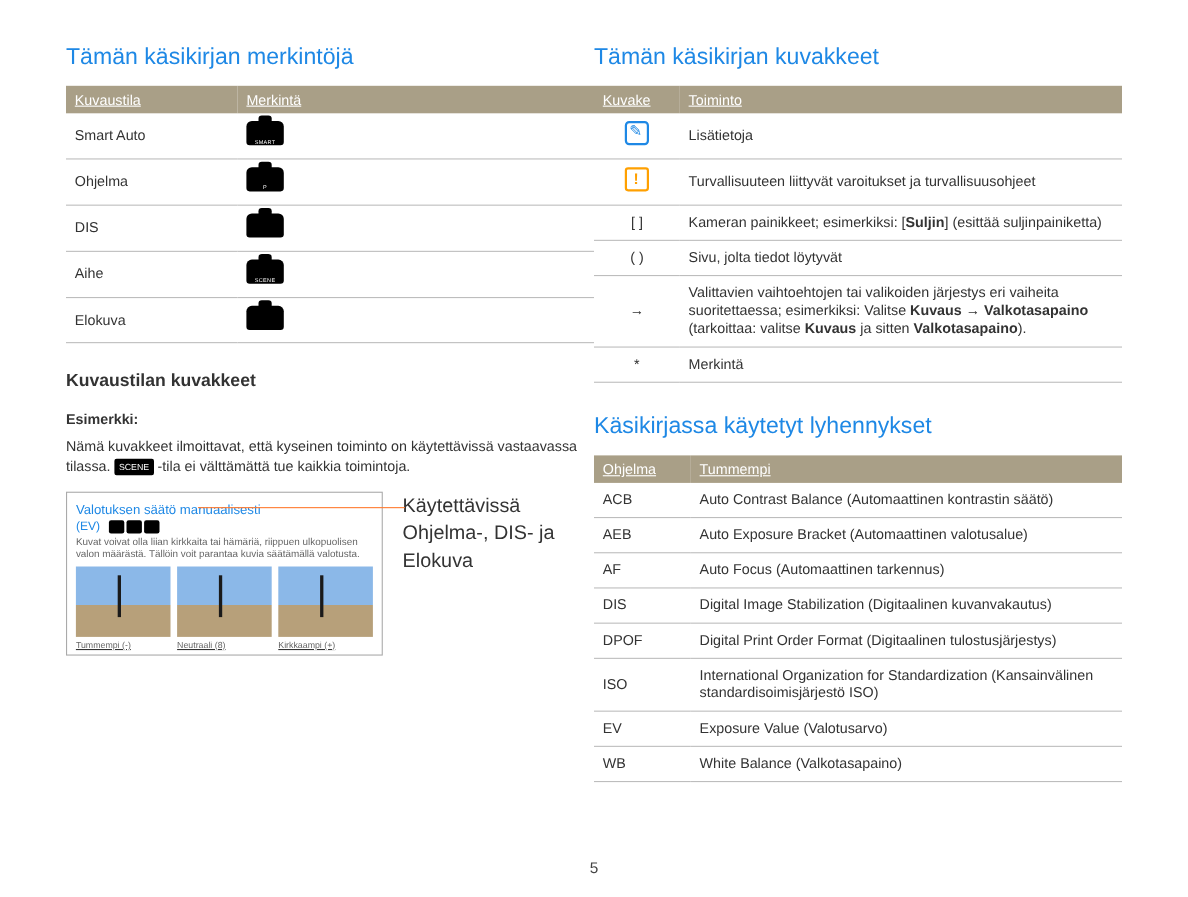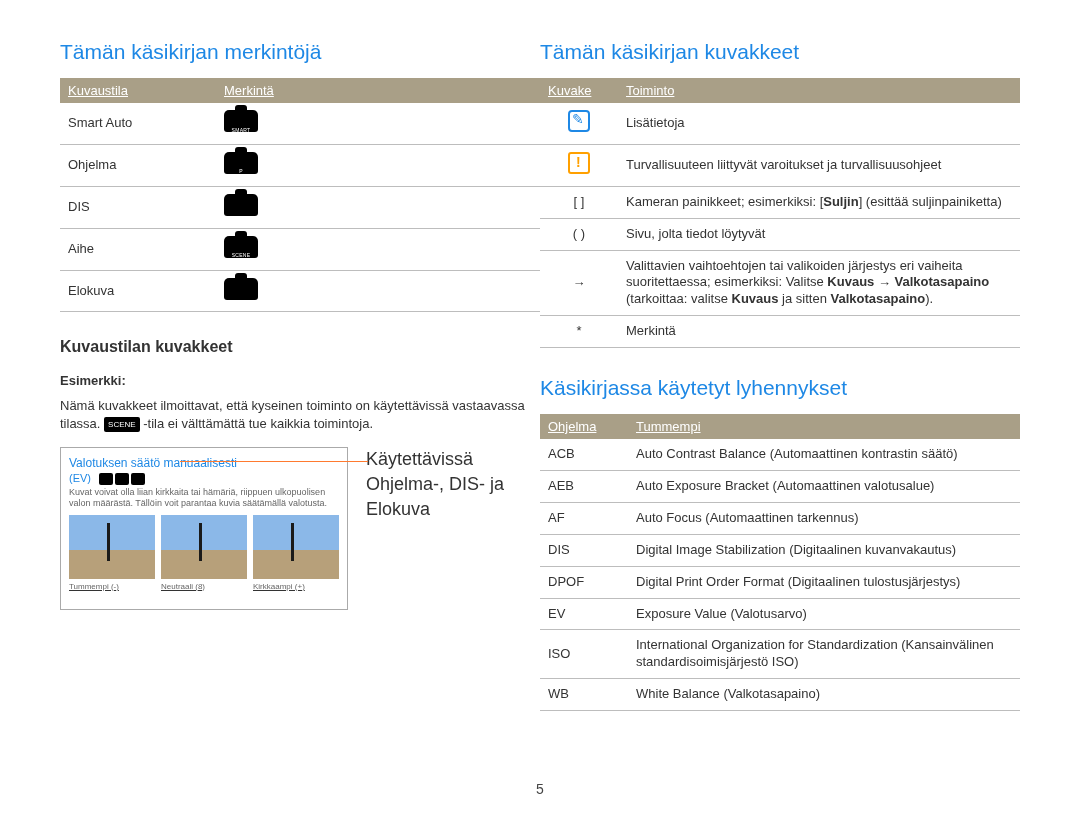--- a/index.html
+++ b/index.html
@@ -11,21 +11,21 @@
   table{width:100%;border-collapse:collapse;}
   th{background:#a99f87;color:#fff;text-align:left;font-weight:400;padding:5px 8px;font-size:13px;text-decoration:underline;}
   td{padding:7px 8px;border-bottom:1px solid #bdbdbd;vertical-align:middle;font-size:13px;line-height:1.3;}
   td.c1{width:78px;}
   td.icon-cell{width:62px;text-align:center;}
   .mode-icon{display:inline-block;width:34px;height:22px;background:#000;border-radius:5px 5px 3px 3px;position:relative;}
   .mode-icon::before{content:"";position:absolute;top:-5px;left:11px;width:12px;height:6px;background:#000;border-radius:3px 3px 0 0;}
   .mode-txt{position:absolute;bottom:-1px;left:0;right:0;font-size:5px;color:#fff;text-align:center;letter-spacing:0.3px;}
   .p-body{font-size:13px;line-height:1.4;margin:6px 0 0 0;}
   .bold{font-weight:700;}
-  .example-box{border:1px solid #aaa;padding:8px 8px 18px 8px;margin-top:8px;width:288px;}
+  .example-box{border:1px solid #aaa;padding:8px 8px 4px 8px;margin-top:8px;width:288px;}
   .ex-title{color:#1e88e5;font-size:12px;}
   .ex-sub{color:#1e88e5;font-size:11px;}
   .ex-desc{font-size:9px;color:#666;line-height:1.2;margin:2px 0 6px 0;}
   .thumbs{display:flex;gap:6px;}
   .thumb{width:86px;text-decoration:underline;}
   .thumb-img{width:86px;height:64px;background:linear-gradient(#8bb8e8 0 55%,#b7a07a 55% 100%);position:relative;}
   .thumb-img::after{content:"";position:absolute;left:38px;top:8px;width:3px;height:38px;background:#1a1a1a;}
   .thumb-label{font-size:8px;color:#666;margin-top:3px;}
   .example-row{display:flex;align-items:flex-start;gap:18px;margin-top:6px;}
   .callout{font-size:18px;line-height:1.4;padding-top:8px;}
@@ -181,26 +181,26 @@
             </tr>
             <tr>
               <td>DIS</td>
               <td>Digital Image Stabilization (Digitaalinen kuvanvakautus)</td>
             </tr>
             <tr>
               <td>DPOF</td>
               <td>Digital Print Order Format (Digitaalinen tulostusjärjestys)</td>
             </tr>
             <tr>
+              <td>ISO</td>
+              <td>International Organization for Standardization (Kansainvälinen standardisoimisjärjestö ISO)</td>
+            </tr>
+            <tr>
               <td>EV</td>
               <td>Exposure Value (Valotusarvo)</td>
-            </tr>
-            <tr>
-              <td>ISO</td>
-              <td>International Organization for Standardization (Kansainvälinen standardisoimisjärjestö ISO)</td>
             </tr>
             <tr>
               <td>WB</td>
               <td>White Balance (Valkotasapaino)</td>
             </tr>
           </tbody>
       </table>
     </div>
   </div>
 

